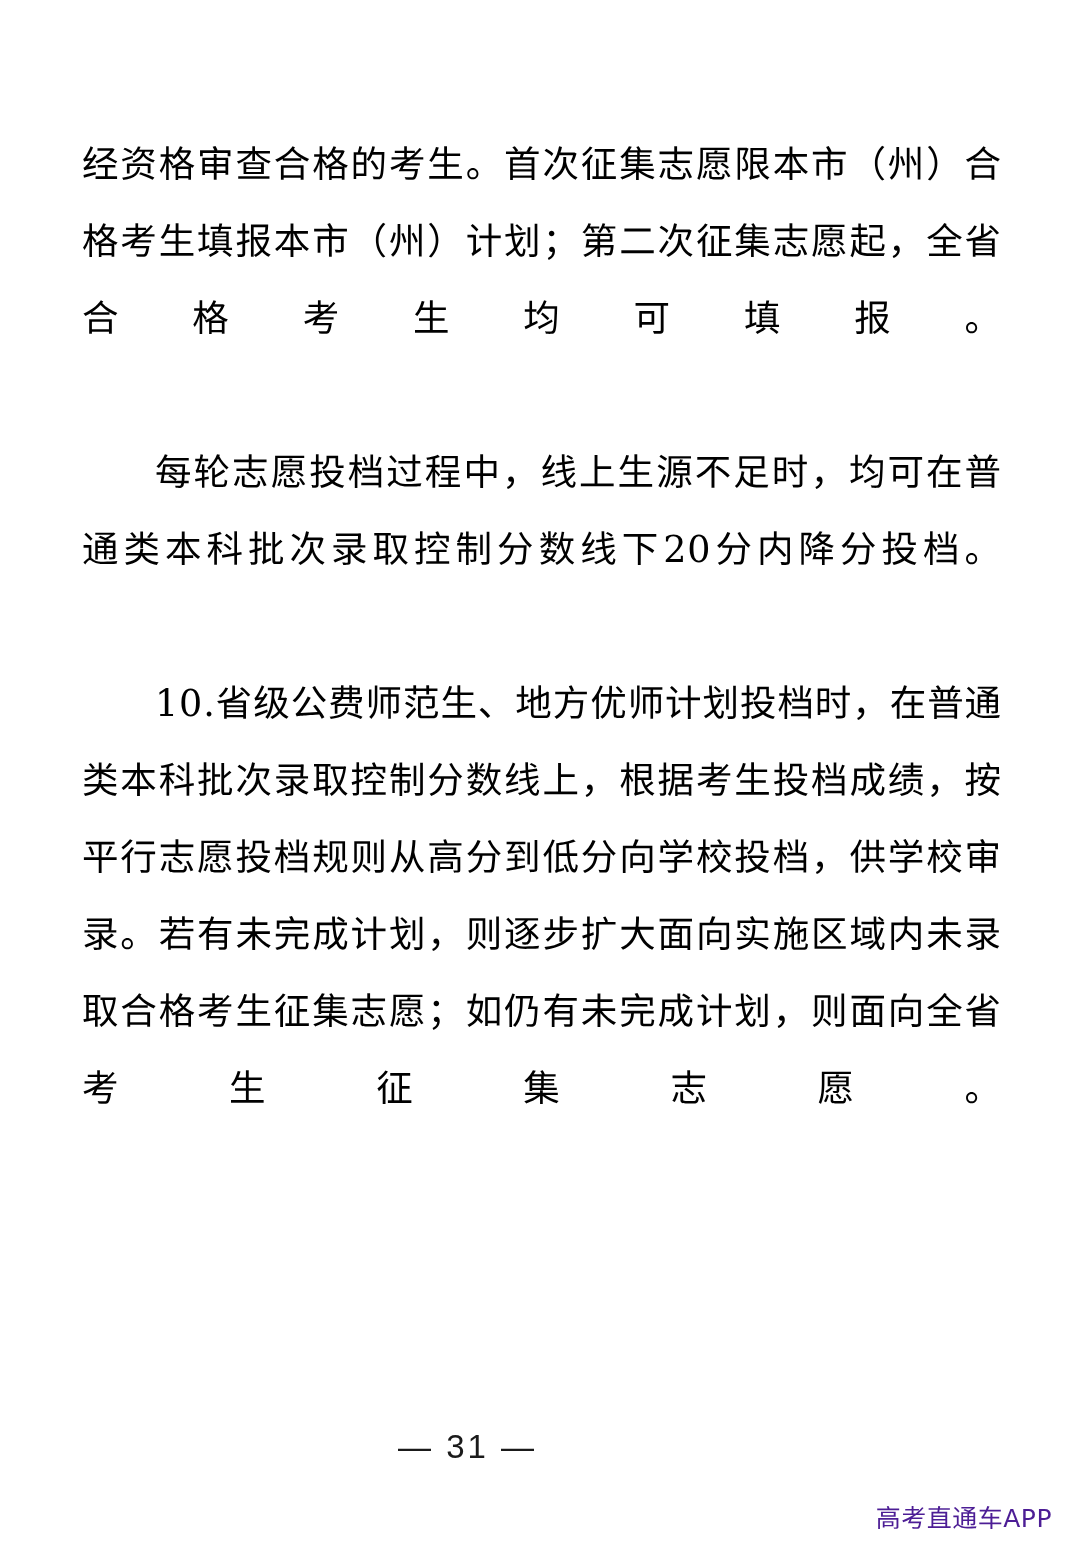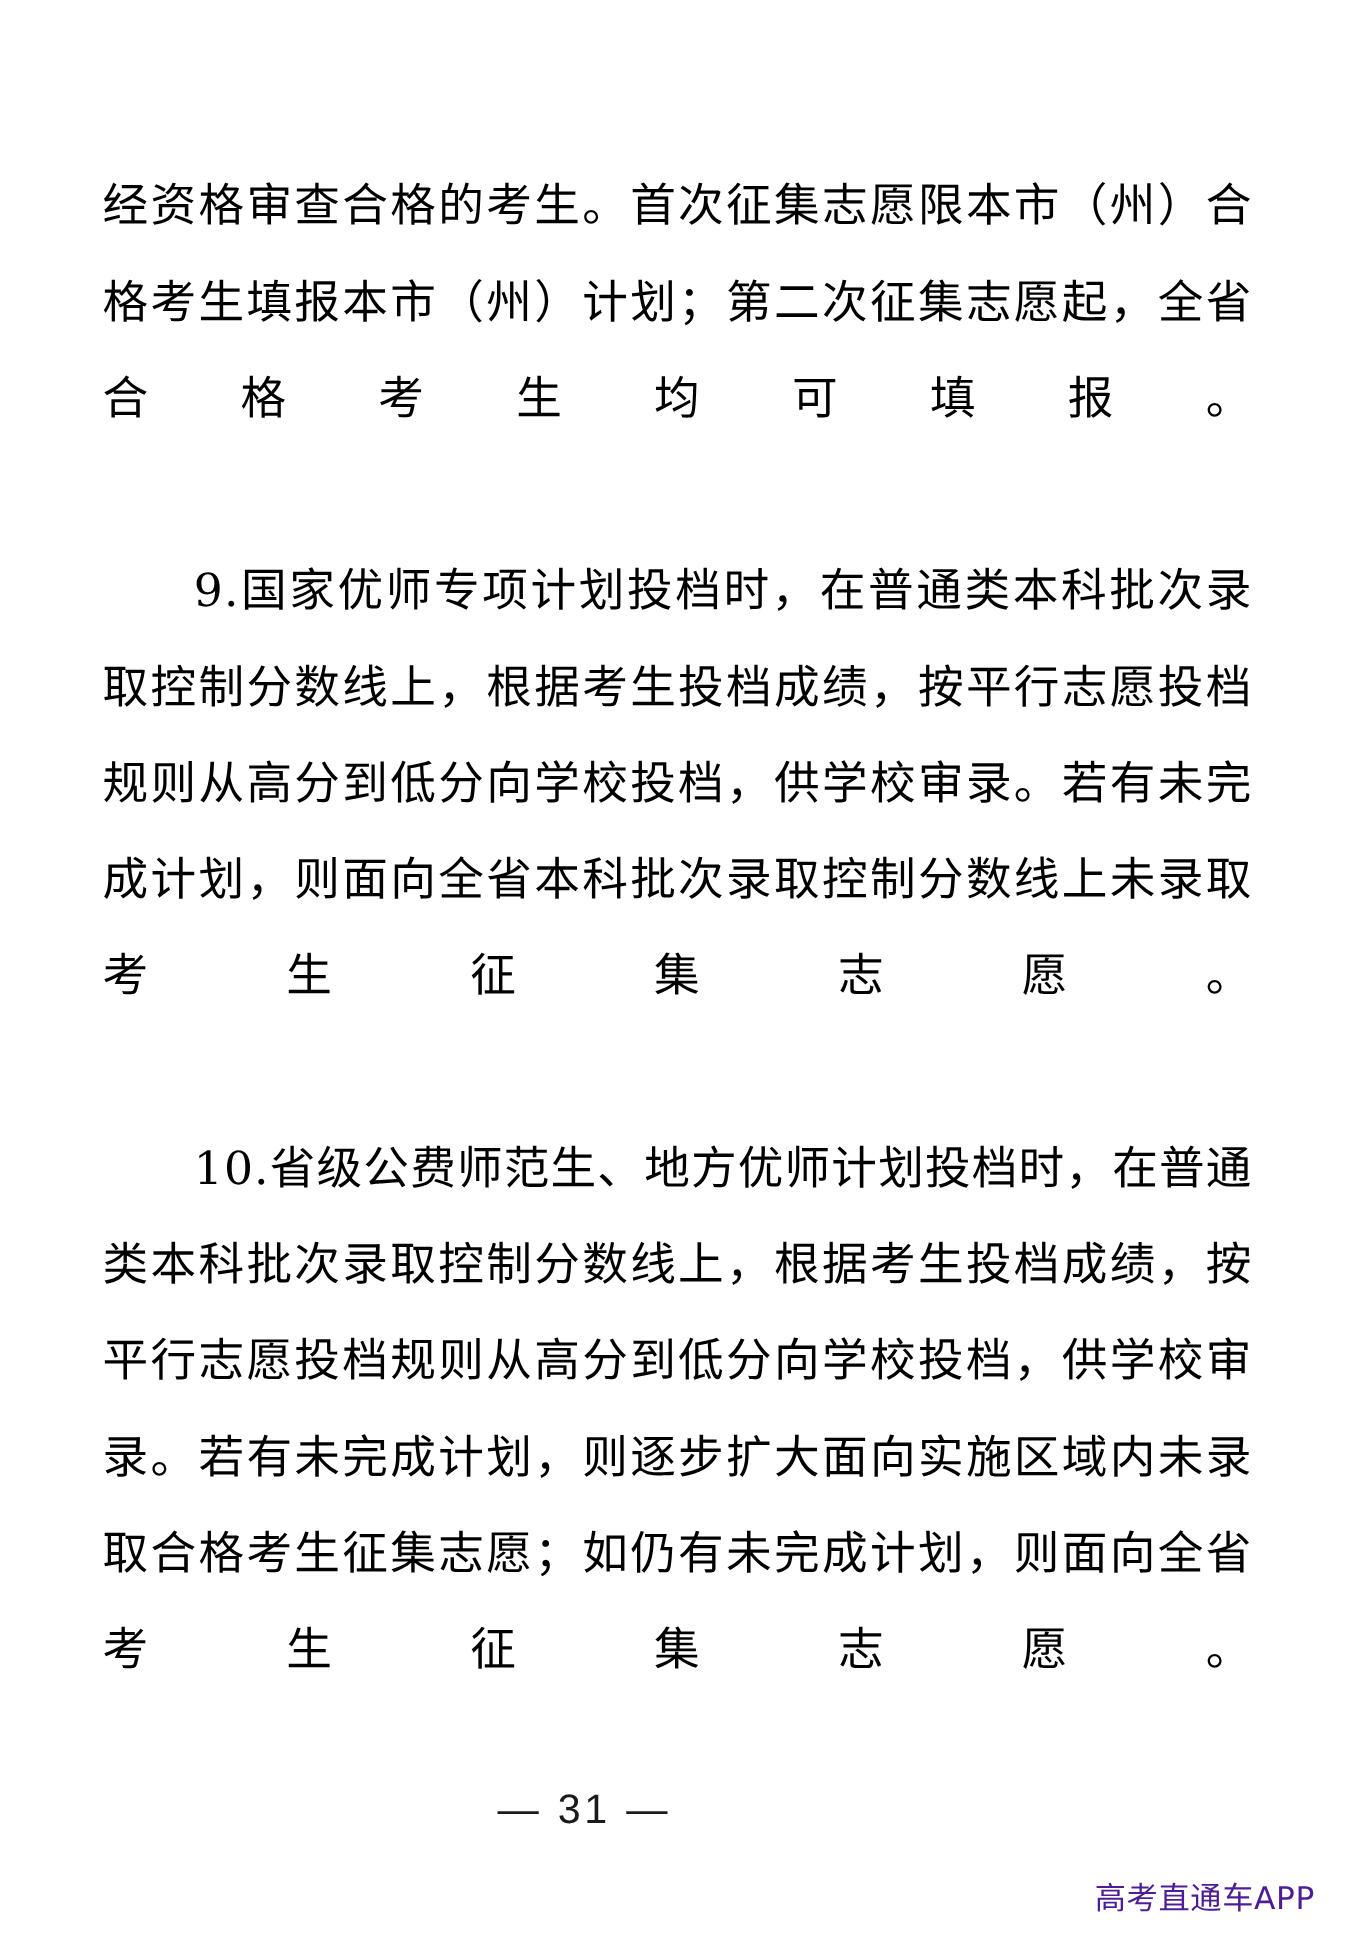--- a/index.html
+++ b/index.html
@@ -82,22 +82,22 @@
 </style>
 </head>
 <body>
 
 <div id="page">
 
   <div id="body-text">
 
     <p class="para no-indent full-justify">经资格审查合格的考生。首次征集志愿限本市（州）合格考生填报本市（州）计划；第二次征集志愿起，全省合格考生均可填报。</p>
 
+    <p class="para full-justify">每轮志愿投档过程中，线上生源不足时，均可在普通类本科批次录取控制分数线下20分内降分投档。</p>
 
-    <p class="para full-justify">9.国家优师专项计划投档时，在普通类本科批次录取控制分数线上，根据考生投档成绩，按平行志愿投档规则从高分到低分向学校投档，供学校审录。若有未完成计划，则面向全省本科批次录取控制分数线上未录取考生征集志愿。</p>
 
     <p class="para full-justify">10.省级公费师范生、地方优师计划投档时，在普通类本科批次录取控制分数线上，根据考生投档成绩，按平行志愿投档规则从高分到低分向学校投档，供学校审录。若有未完成计划，则逐步扩大面向实施区域内未录取合格考生征集志愿；如仍有未完成计划，则面向全省考生征集志愿。</p>
 
   </div>
 
   <div id="page-number">— 31 —</div>
 
   <div id="watermark">高考直通车APP</div>
 
 </div>

